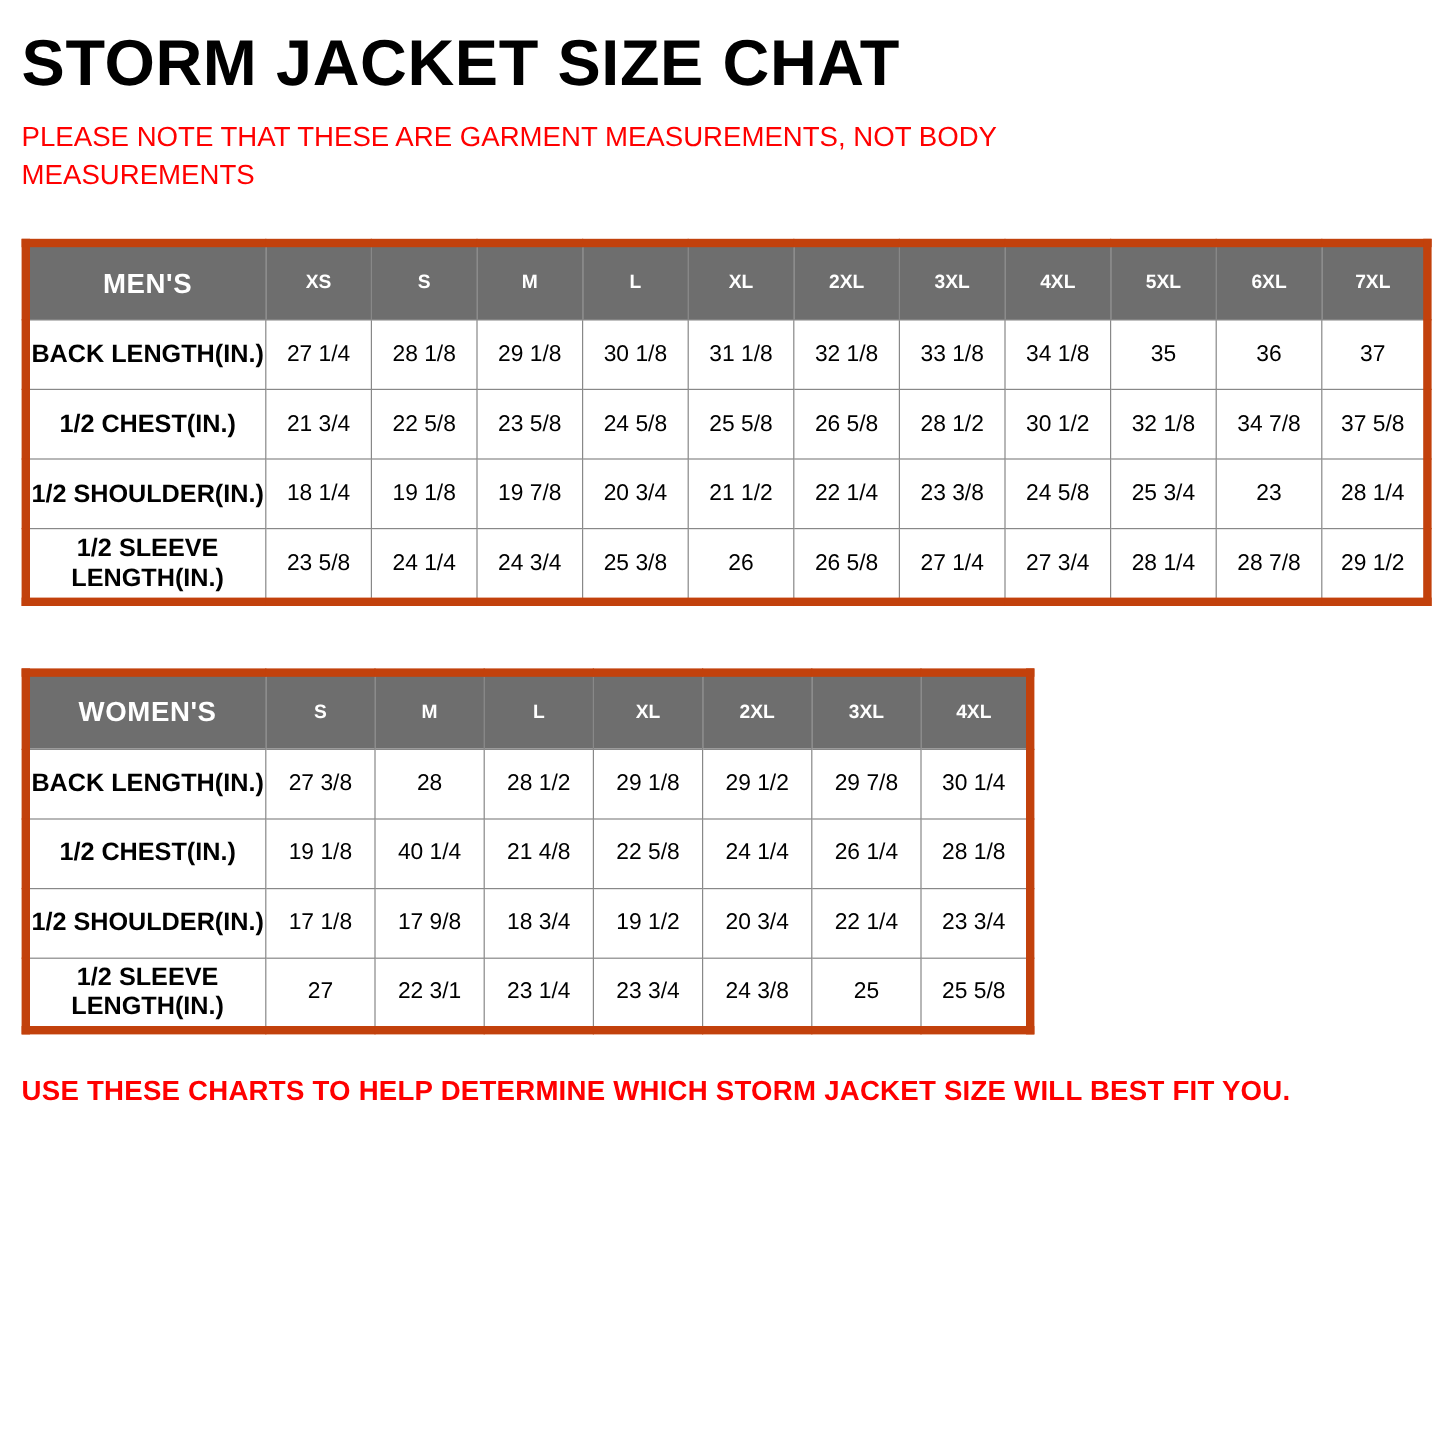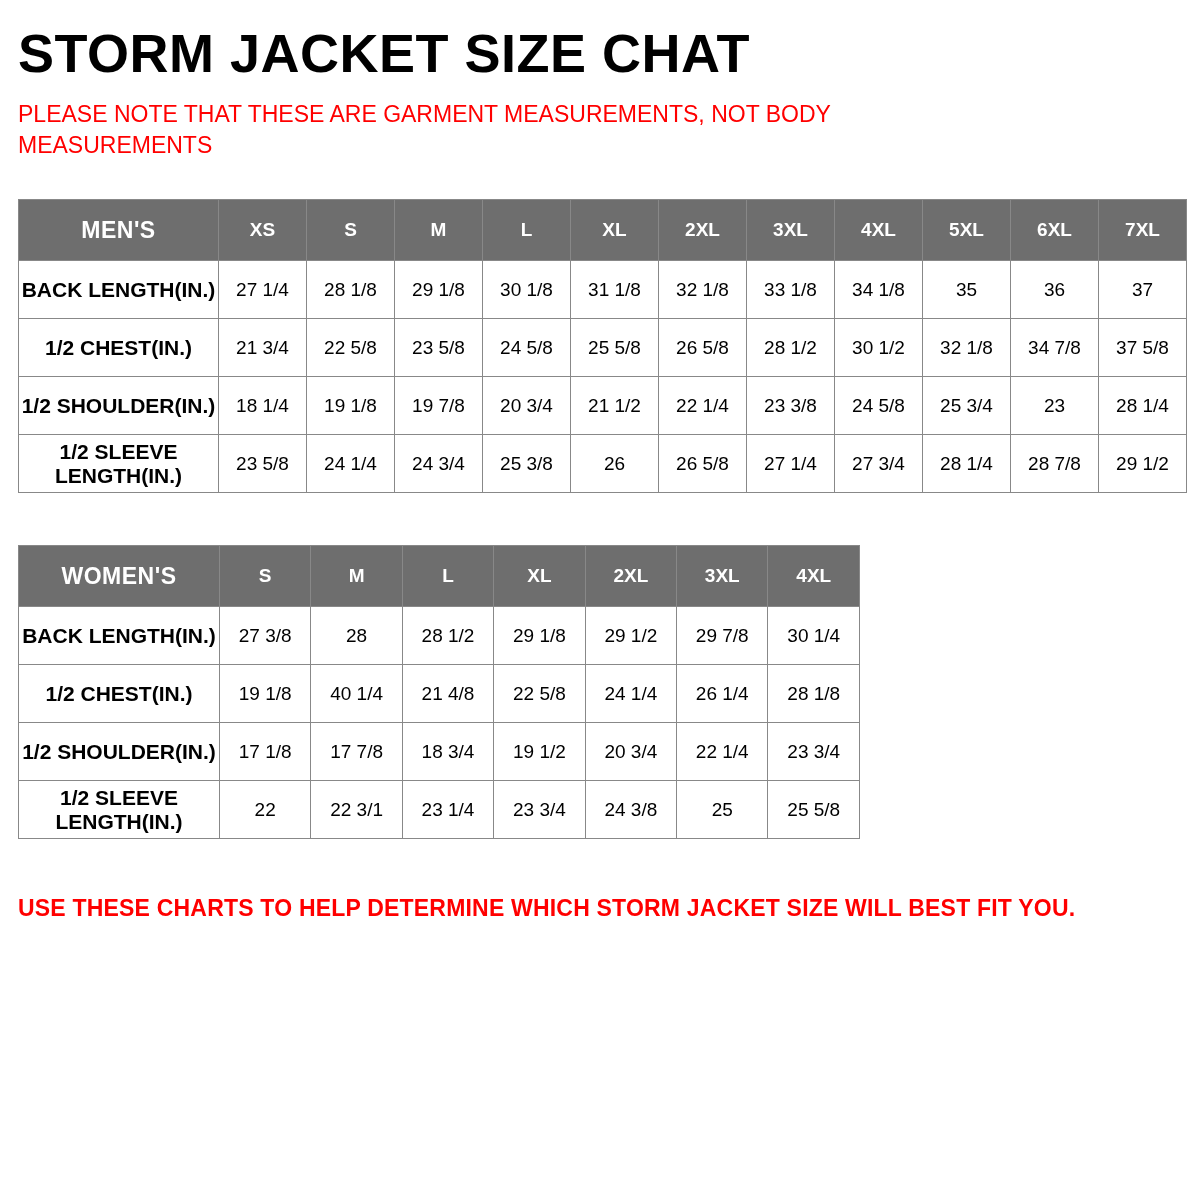--- a/index.html
+++ b/index.html
@@ -32,37 +32,37 @@
   .note {
     color: #ff0000;
     font-size: 23px;
     line-height: 1.35;
     margin: 16px 0 38px 0;
     max-width: 1000px;
   }
   table.size-chart {
     border-collapse: collapse;
     table-layout: fixed;
-    border: 1px solid #c2410c;
+    border: 7px solid #c2410c;
   }
   table.size-chart td, table.size-chart th {
     border: 1px solid #888;
     text-align: center;
     vertical-align: middle;
     font-size: 19px;
     font-weight: normal;
     padding: 6px 2px;
     background: #ffffff;
     color: #000000;
   }
   table.size-chart thead td {
     background: #6e6e6e;
     color: #ffffff;
     font-weight: bold;
-    font-size: 19px;
+    font-size: 16px;
     height: 48px;
   }
   table.size-chart thead td.corner {
     font-size: 23px;
     letter-spacing: 0.5px;
   }
   table.size-chart tbody td.rowlabel {
     font-weight: bold;
     font-size: 21px;
     line-height: 1.15;
@@ -78,21 +78,21 @@
   #womens-table { width: 842px; margin-left: 0; }
   #womens-table col.label { width: 200px; }
 
   .spacer { height: 52px; }
 
   .footer-note {
     color: #ff0000;
     font-size: 23px;
     font-weight: bold;
     letter-spacing: 0.2px;
-    margin-top: 56px;
+    margin-top: 34px;
     white-space: nowrap;
   }
 </style>
 </head>
 <body>
 
 <div class="page">
 
   <h1 class="title">STORM JACKET SIZE CHAT</h1>
 
@@ -231,30 +231,30 @@
           <td>40 1/4</td>
           <td>21 4/8</td>
           <td>22 5/8</td>
           <td>24 1/4</td>
           <td>26 1/4</td>
           <td>28 1/8</td>
         </tr>
         <tr>
           <td class="rowlabel">1/2 SHOULDER(IN.)</td>
           <td>17 1/8</td>
-          <td>17 7/8</td>
+          <td>17 9/8</td>
           <td>18 3/4</td>
           <td>19 1/2</td>
           <td>20 3/4</td>
           <td>22 1/4</td>
           <td>23 3/4</td>
         </tr>
         <tr>
           <td class="rowlabel">1/2 SLEEVE LENGTH(IN.)</td>
-          <td>22</td>
+          <td>27</td>
           <td>22 3/1</td>
           <td>23 1/4</td>
           <td>23 3/4</td>
           <td>24 3/8</td>
           <td>25</td>
           <td>25 5/8</td>
         </tr>
       </tbody>
   </table>
 

